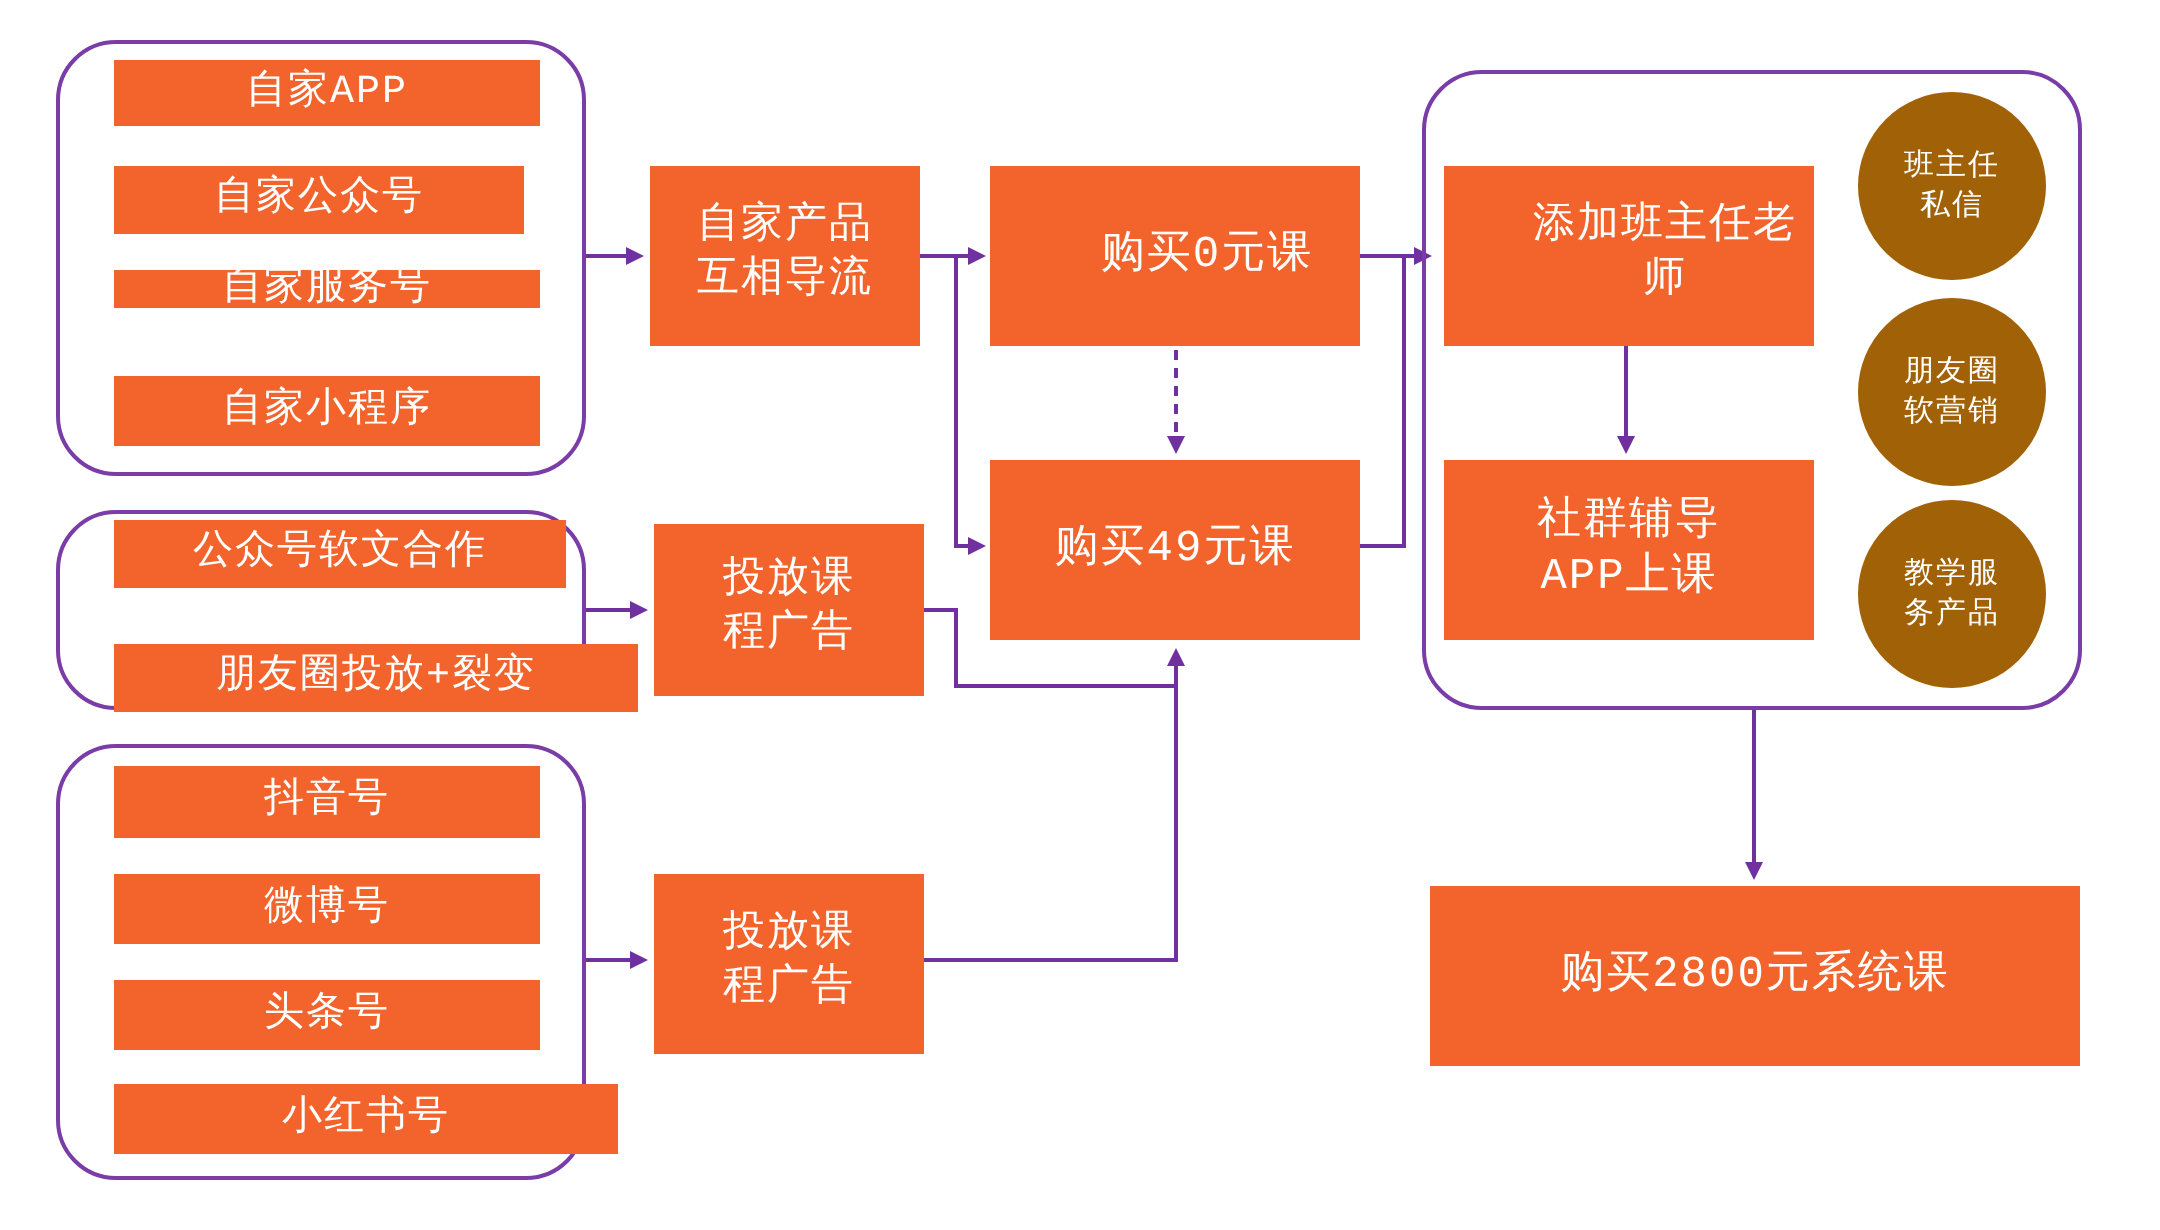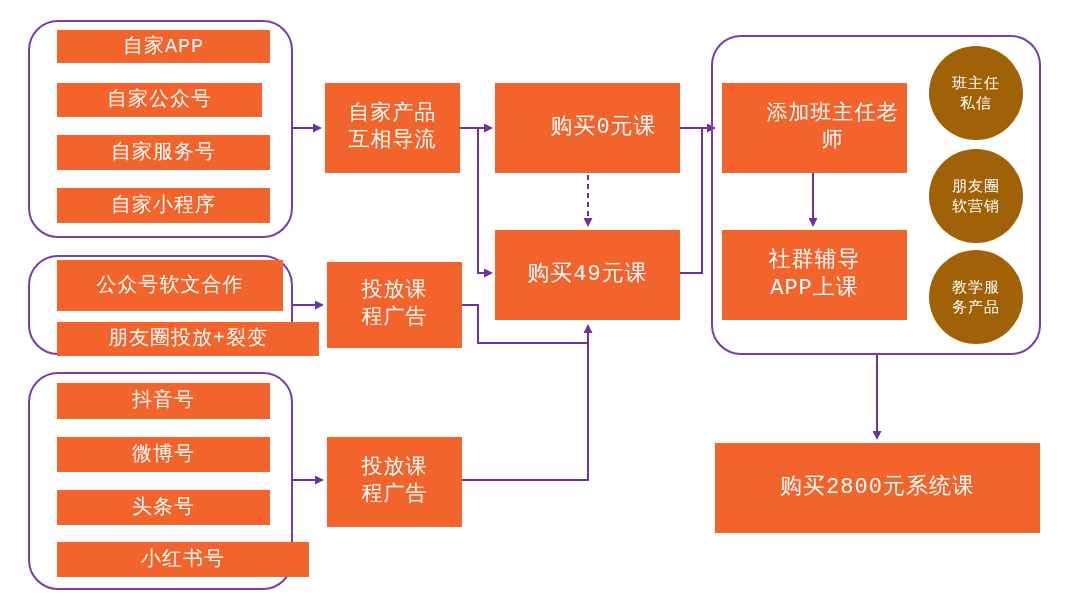--- a/index.html
+++ b/index.html
@@ -61,24 +61,24 @@
   </svg>
 
   <div class="panel" style="left:28px;top:20px;width:265px;height:218px;"></div>
   <div class="panel" style="left:28px;top:255px;width:265px;height:100px;"></div>
   <div class="panel" style="left:28px;top:372px;width:265px;height:218px;"></div>
 
   <div class="panel" style="left:711px;top:35px;width:330px;height:320px;"></div>
 
   <div class="node fs20" style="left:57px;top:30px;width:213px;height:33px;">自家APP</div>
   <div class="node fs20" style="left:57px;top:83px;width:205px;height:34px;">自家公众号</div>
-  <div class="node fs20" style="left:57px;top:135px;width:213px;height:35px;">自家服务号</div>
+  <div class="node fs20" style="left:57px;top:135px;width:213px;height:19px;">自家服务号</div>
   <div class="node fs20" style="left:57px;top:188px;width:213px;height:35px;">自家小程序</div>
 
-  <div class="node fs20" style="left:57px;top:260px;width:226px;height:51px;">公众号软文合作</div>
+  <div class="node fs20" style="left:57px;top:260px;width:226px;height:34px;">公众号软文合作</div>
   <div class="node fs20" style="left:57px;top:322px;width:262px;height:34px;">朋友圈投放+裂变</div>
 
   <div class="node fs20" style="left:57px;top:383px;width:213px;height:36px;">抖音号</div>
   <div class="node fs20" style="left:57px;top:437px;width:213px;height:35px;">微博号</div>
   <div class="node fs20" style="left:57px;top:490px;width:213px;height:35px;">头条号</div>
   <div class="node fs20" style="left:57px;top:542px;width:252px;height:35px;">小红书号</div>
 
   <div class="node fs21" style="left:325px;top:83px;width:135px;height:90px;">自家产品
 互相导流</div>
   <div class="node fs21" style="left:327px;top:262px;width:135px;height:86px;">投放课

